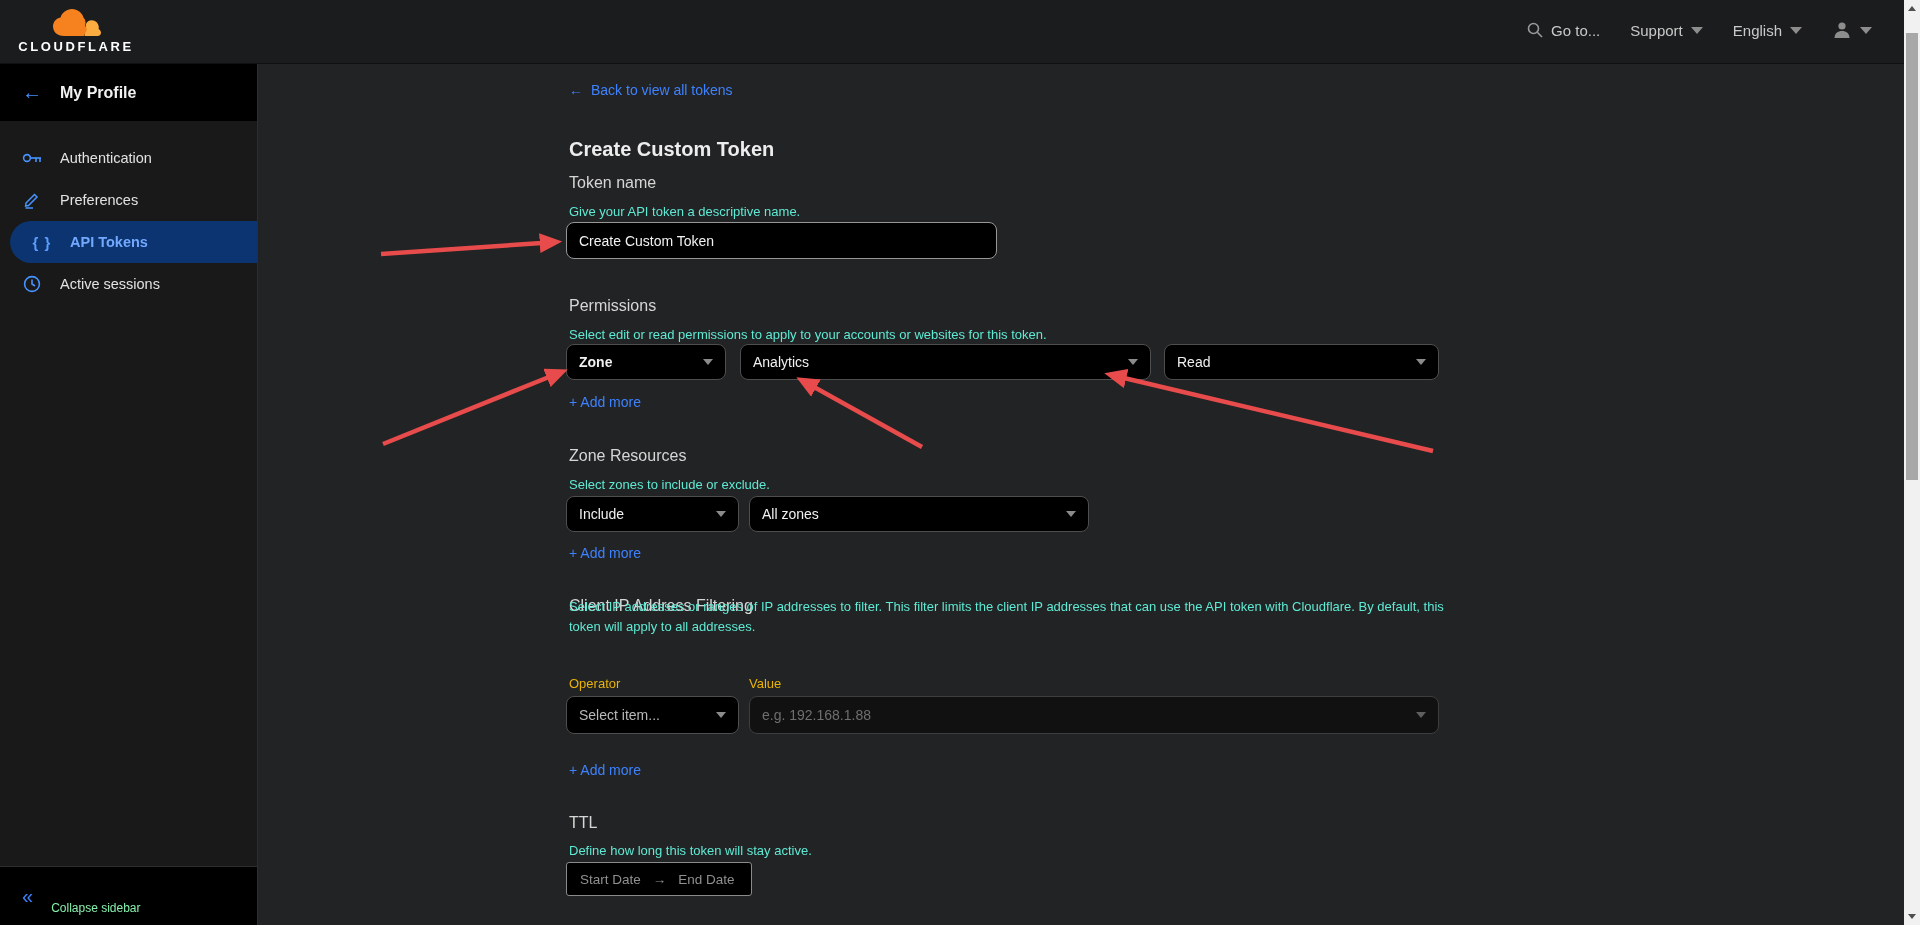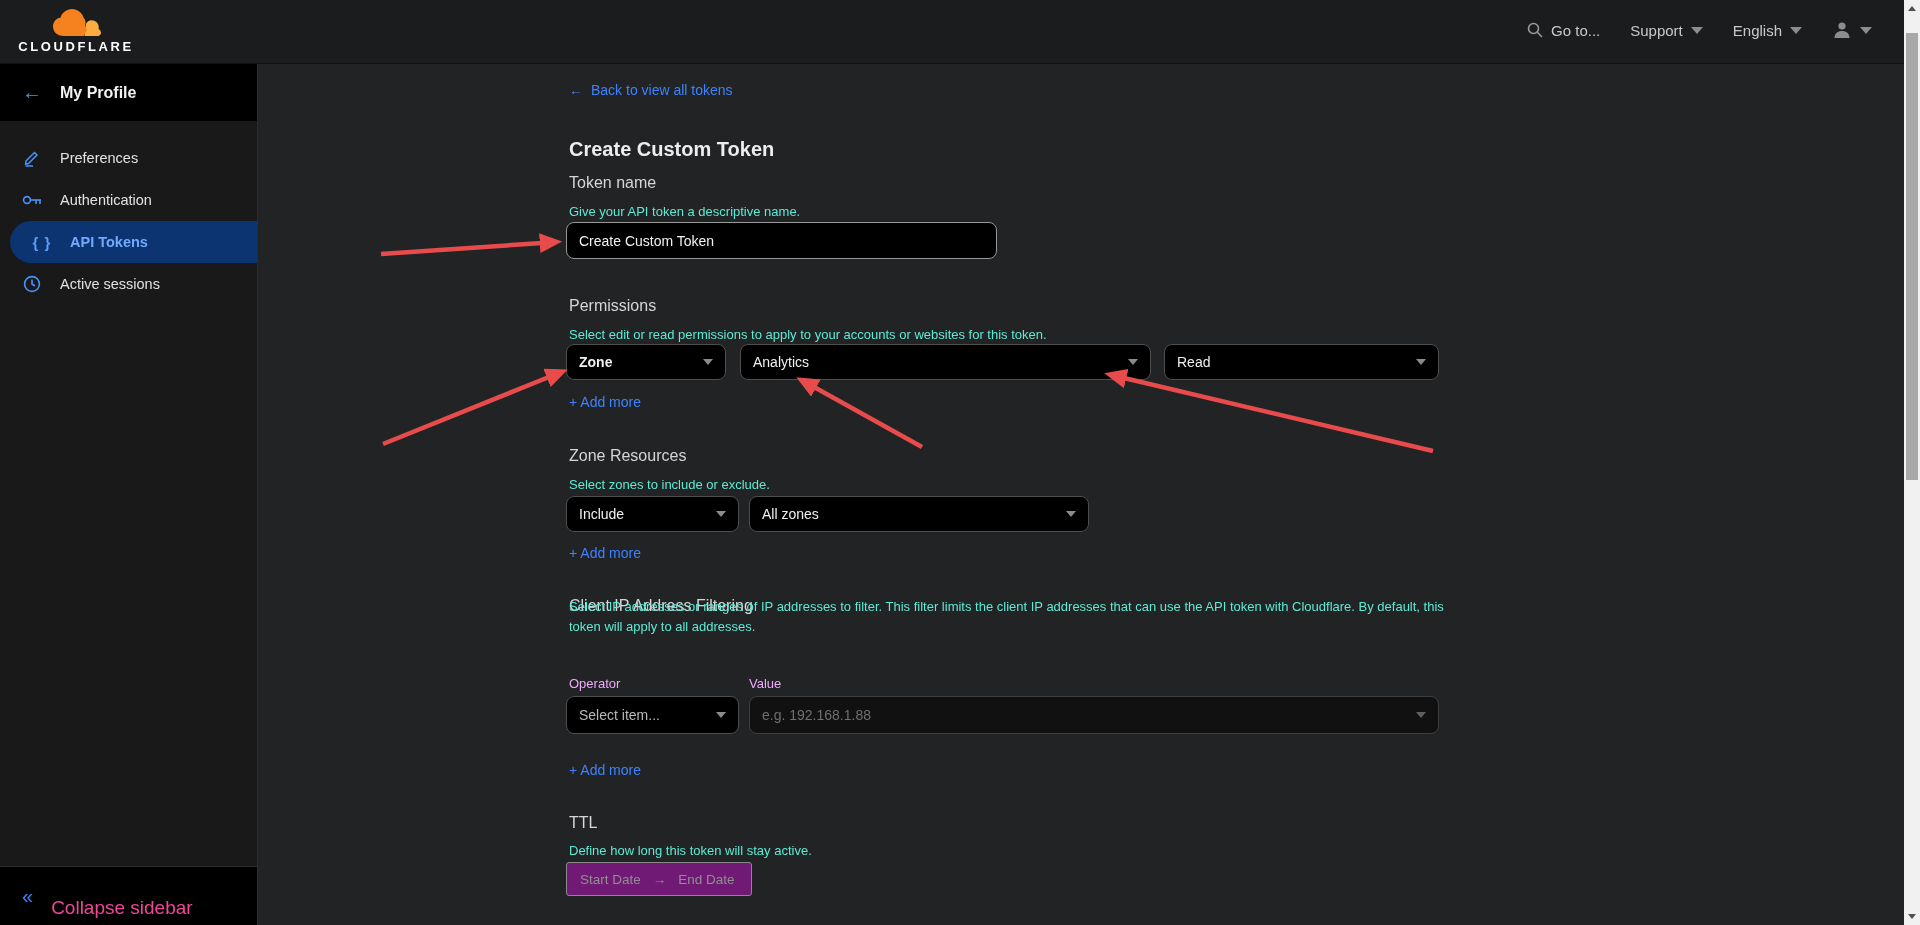--- a/index.html
+++ b/index.html
@@ -77,49 +77,49 @@
     margin-left: 10px; background: #0b3470; border-radius: 21px 0 0 21px;
     color: #72a9ff; font-weight: bold;
   }
   .braces { color: #5d9dff; font-size: 15px; font-weight: bold; letter-spacing: 1px; }
   #collapse {
     position: absolute; left: 0; bottom: 0; width: 257px; height: 59px;
     background: #000000; border-top: 1px solid #2d2d2d;
     display: flex; align-items: center; cursor: pointer;
   }
   #collapse .chev { color: #3e82ff; font-size: 20px; margin: 0 18px 0 22px; }
-  #collapse .clabel { color: #ec4899; font-size: 19px; margin-top: 24px; }
+  #collapse .clabel { color: #86efac; font-size: 12px; margin-top: 24px; }
 
   
   .link { color: #3e82ff; font-size: 14px; cursor: pointer; }
   #back-link { left: 569px; top: 82px; display: flex; gap: 8px; align-items: center; }
   #page-title { left: 569px; top: 138px; font-size: 20px; font-weight: bold; color: #ededed; }
   .sec-h { font-size: 16px; color: #d6d6d6; }
   .sec-d { font-size: 13px; color: #5eead4; line-height: 20px; }
-  .fld-label { font-size: 13px; color: #f0abfc; }
+  .fld-label { font-size: 13px; color: #eab308; }
 
   .text-input {
     position: absolute; background: #000000; border: 1px solid #979797;
     border-radius: 8px; color: #f2f2f2; font-size: 14px; padding: 0 12px;
     font-family: "Liberation Sans", sans-serif; outline: none;
   }
   .dd {
     position: absolute; height: 36px; background: #000000;
     border: 1px solid #4e4e4e; border-radius: 8px;
     display: flex; align-items: center; justify-content: space-between;
     padding: 0 12px; cursor: pointer;
   }
   .dd .dd-text { color: #f0f0f0; font-size: 14px; }
   .dd .dd-text.dim { color: #b9b9b9; }
   .dd .dd-text.placeholder { color: #6f6f6f; }
   .addmore { position: absolute; font-size: 14px; }
 
   #ttl-box {
     position: absolute; left: 566px; top: 862px; width: 186px; height: 34px;
-    background: #701a75; border: 1px solid #8a8a8a; border-radius: 3px;
+    background: #000000; border: 1px solid #8a8a8a; border-radius: 3px;
     display: flex; align-items: center; gap: 12px; padding: 0 13px;
     color: #909090; font-size: 13.5px; cursor: pointer;
   }
 
   #arrows { position: absolute; left: 0; top: 0; z-index: 50; pointer-events: none; }
 </style>
 </head>
 <body>
 
 <div id="header">
@@ -167,39 +167,39 @@
       <span class="tri"></span>
     </div>
 </div>
 
 <div id="sidebar">
   <div id="profile-header">
     <span class="back-glyph">←</span>
     <span class="ptitle">My Profile</span>
   </div>
   <div class="nav">
-    <div class="nav-item">
-      <span class="ico">
-        <svg width="18" height="18" viewBox="0 0 18 18">
-          <path d="M3 12 L11.5 3.5 L14 6 L5.5 14.5 L2.6 15 Z" fill="none" stroke="#4693ff" stroke-width="1.5"></path>
-          <line x1="2.5" y1="17" x2="10" y2="17" stroke="#4693ff" stroke-width="1.5"></line>
-        </svg>
-      </span>
-      <span>Preferences</span>
-    </div>
     <div class="nav-item">
       <span class="ico">
         <svg width="20" height="14" viewBox="0 0 20 14">
           <circle cx="5" cy="7" r="3.4" fill="none" stroke="#4693ff" stroke-width="1.6"></circle>
           <line x1="8.5" y1="7" x2="19" y2="7" stroke="#4693ff" stroke-width="1.6"></line>
           <line x1="14" y1="7" x2="14" y2="11" stroke="#4693ff" stroke-width="1.6"></line>
           <line x1="18" y1="7" x2="18" y2="11" stroke="#4693ff" stroke-width="1.6"></line>
         </svg>
       </span>
       <span>Authentication</span>
+    </div>
+    <div class="nav-item">
+      <span class="ico">
+        <svg width="18" height="18" viewBox="0 0 18 18">
+          <path d="M3 12 L11.5 3.5 L14 6 L5.5 14.5 L2.6 15 Z" fill="none" stroke="#4693ff" stroke-width="1.5"></path>
+          <line x1="2.5" y1="17" x2="10" y2="17" stroke="#4693ff" stroke-width="1.5"></line>
+        </svg>
+      </span>
+      <span>Preferences</span>
     </div>
     <div class="nav-item selected">
       <span class="ico braces">{ }</span>
       <span>API Tokens</span>
     </div>
     <div class="nav-item">
       <span class="ico">
         <svg width="18" height="18" viewBox="0 0 18 18">
           <circle cx="9" cy="9" r="7.4" fill="none" stroke="#4693ff" stroke-width="1.6"></circle>
           <path d="M9 4.5 L9 9 L12 11" fill="none" stroke="#4693ff" stroke-width="1.6"></path>

